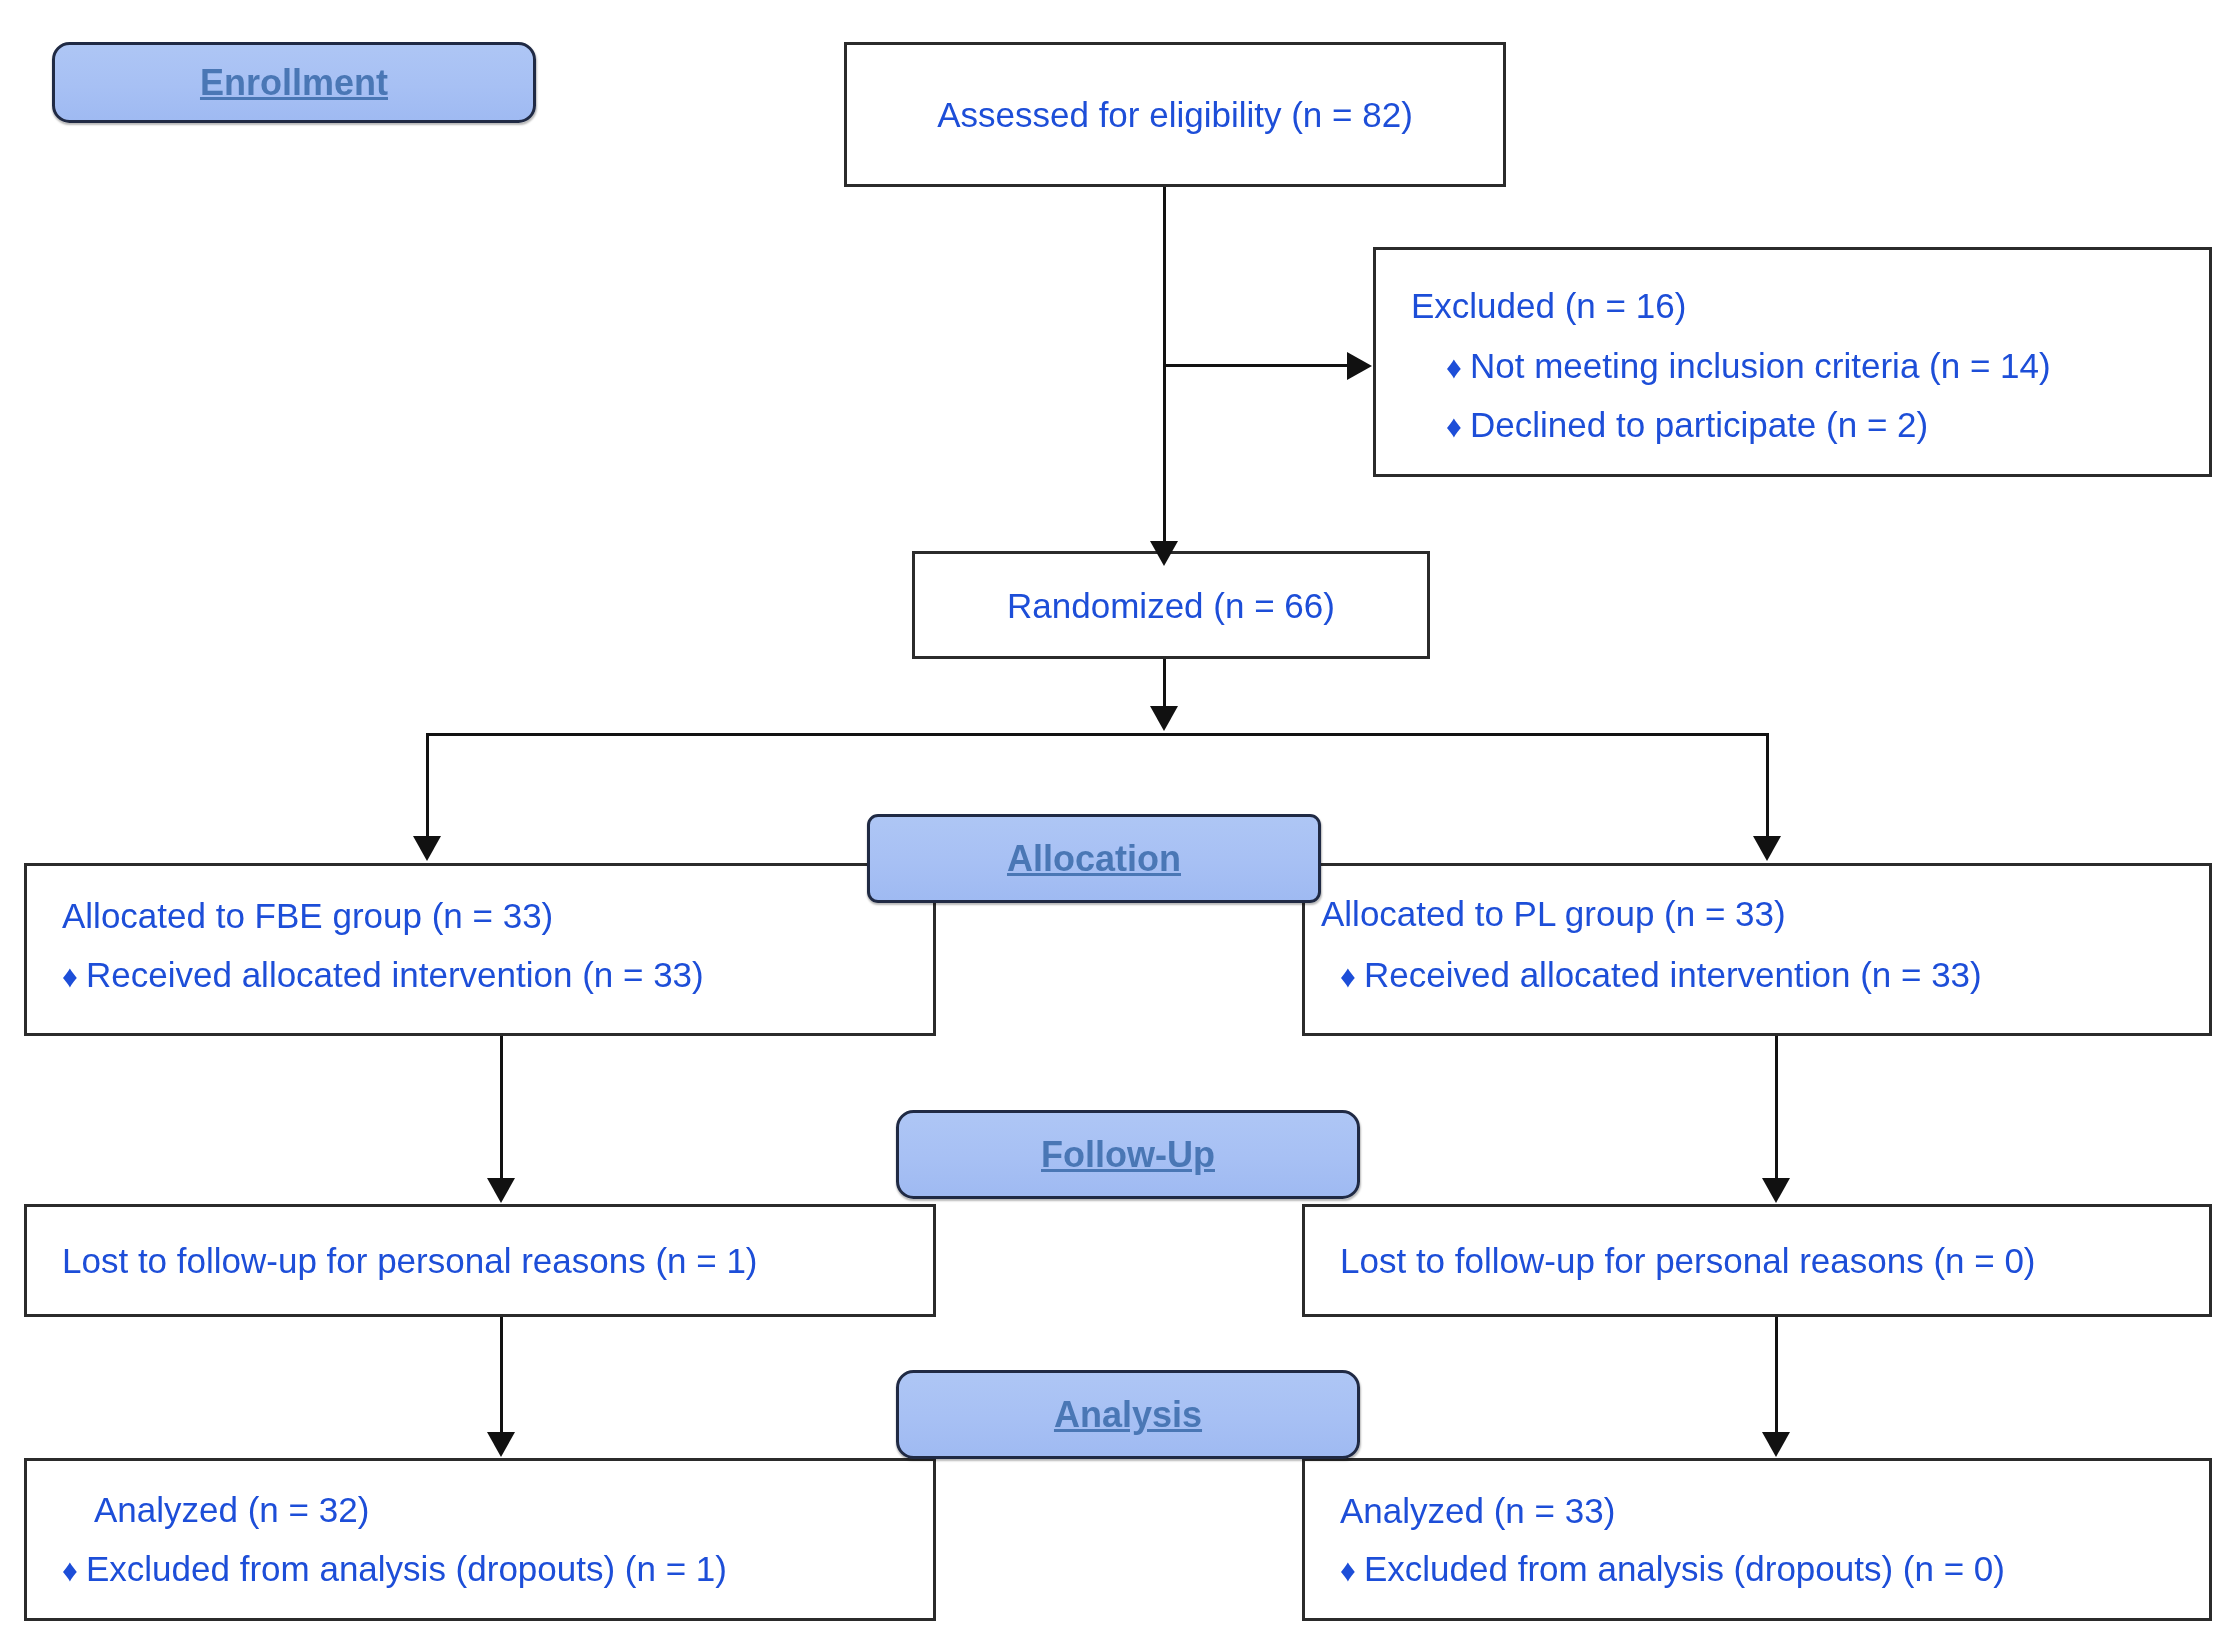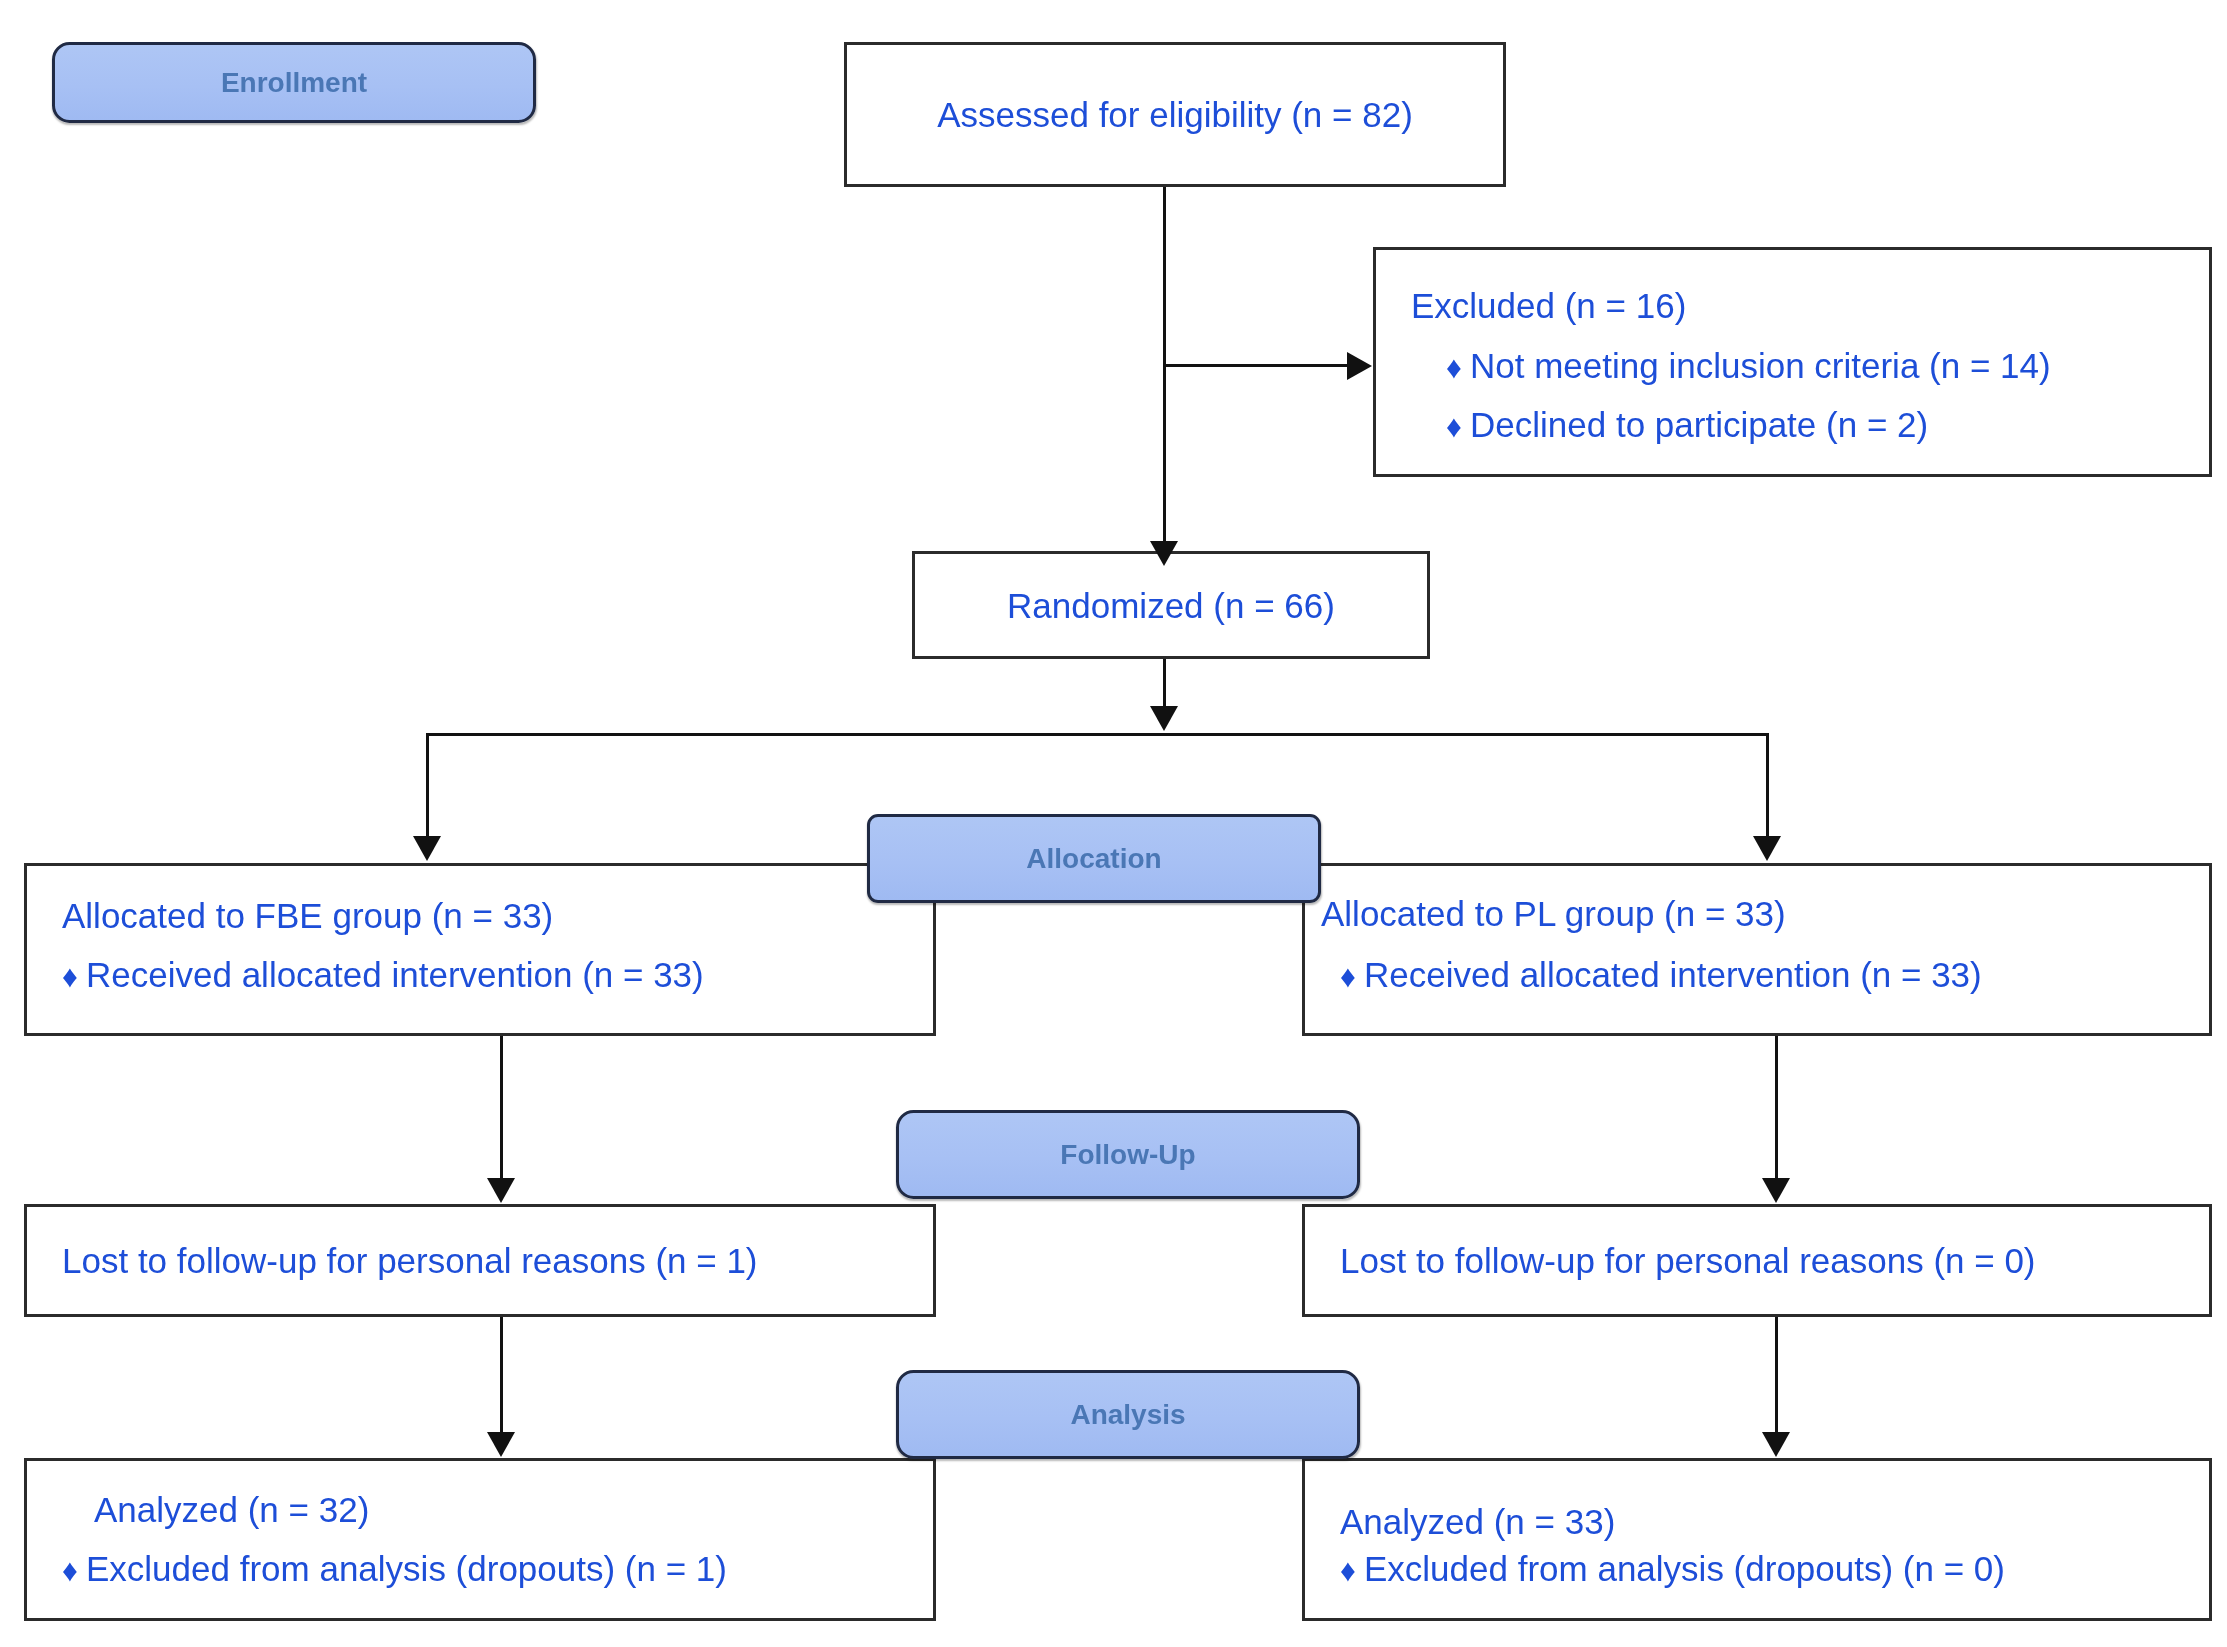--- a/index.html
+++ b/index.html
@@ -56,26 +56,27 @@
 
   
   .stage {
     position: absolute;
     box-sizing: border-box;
     background: linear-gradient(180deg, #aec6f5 0%, #a7c0f4 55%, #9fbaf2 100%);
     border: 3.4px solid #202a44;
     border-radius: 17.5px;
     color: #4a77b5;
     font-weight: bold;
-    font-size: 28px;
+    font-size: 36px;
     display: flex;
     align-items: center;
     justify-content: center;
     z-index: 6;
     box-shadow: 0.7px 2px 2px rgba(0,0,0,0.28);
+    text-decoration: underline;
   }
 
   
   .vline {
     position: absolute;
     width: 3.4px;
     background: #111111;
     z-index: 1;
   }
   .hline {
@@ -185,21 +186,21 @@
   <div class="arrow-down" style="left:1762px; top:1432px;"></div>
 
   <div class="box" style="left:24px; top:1458px; width:912px; height:163px;">
     <div class="box-text left" style="top:27px;margin-left:32px;">Analyzed (n = 32)</div>
     <div class="box-text left" style="top:86px;">
       <span class="bullet">♦</span><span>Excluded from analysis (dropouts) (n = 1)</span>
     </div>
   </div>
 
   <div class="box" style="left:1302px; top:1458px; width:910px; height:163px;">
-    <div class="box-text left" style="top:39px;">Analyzed (n = 33)</div>
+    <div class="box-text left" style="top:28px;">Analyzed (n = 33)</div>
     <div class="box-text left" style="top:86px;">
       <span class="bullet">♦</span><span>Excluded from analysis (dropouts) (n = 0)</span>
     </div>
   </div>
 
   <div class="stage" style="left:896px; top:1370px; width:464px; height:89px;">
     <span>Analysis</span>
   </div>
 
 </div>

